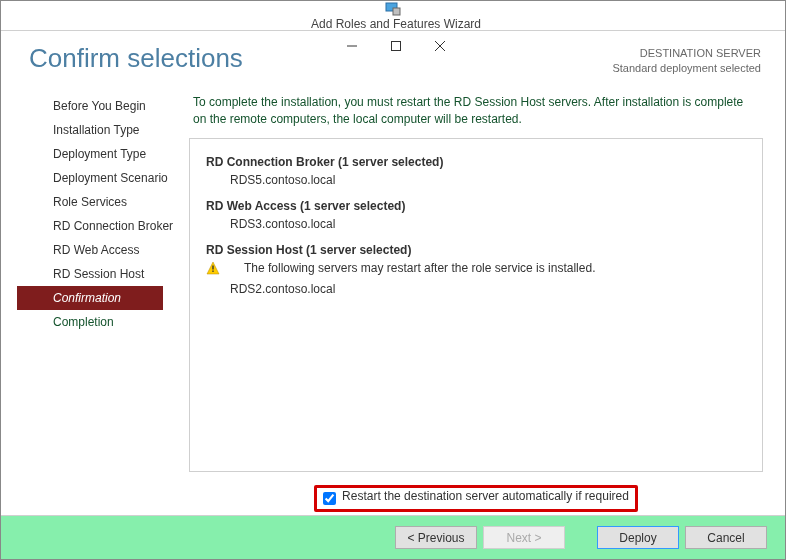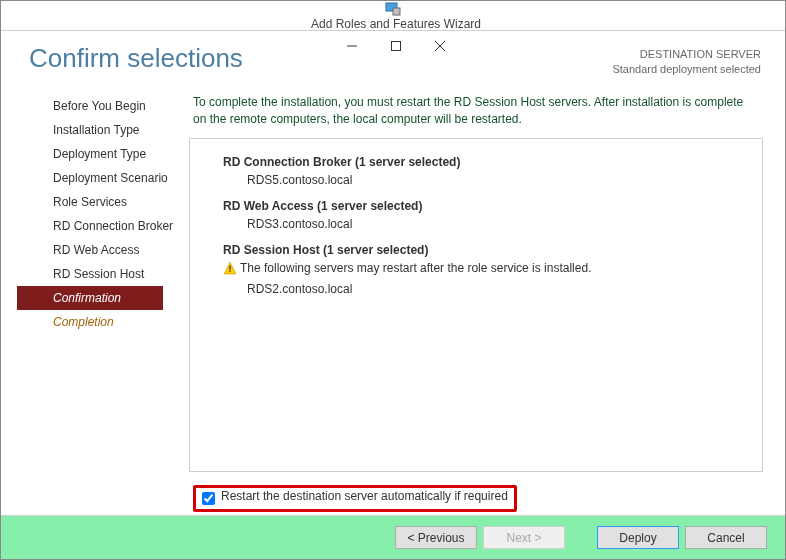--- a/index.html
+++ b/index.html
@@ -24,21 +24,21 @@
     flex-direction: column;
   }
   .titlebar .appicon { width: 16px; height: 16px; margin-right: 6px; display:flex; align-items:center; justify-content:center;}
   .titlebar .title { font-size: 12px; color: #444; flex:1; }
   .titlebar .winbtns { display:flex; }
   .winbtn { width: 44px; height: 30px; display:flex; align-items:center; justify-content:center; font-size:10px; color:#333;}
   .header {
     padding: 8px 24px 12px 28px;
     display:flex;
     justify-content:space-between;
-    align-items:center;
+    align-items:flex-start;
   }
   .header h1 {
     font-weight: 300;
     font-size: 26px;
     color: #4c7fa3;
     margin: 4px 0;
   }
   .dest { text-align:right; font-size:11px; color:#686868; margin-top:7px; line-height:1.4;}
   .body {
     display:flex;
@@ -54,48 +54,49 @@
     color: #333;
     padding: 5px 10px 5px 36px;
     cursor: pointer;
     white-space: nowrap;
   }
   .sidebar .item.active {
     background: #7f1d1d;
     color: #fff;
     font-style: italic;
   }
-  .sidebar .item.disabled { color: #a16207; cursor:default;font-style:italic;}
+  .sidebar .item.disabled { color: #14532d; cursor:default;}
   .main {
     flex:1;
     padding: 0 12px 0 10px;
     display:flex;
     flex-direction:column;
   }
   .intro { font-size: 12px; color: #14532d; padding: 4px 4px 10px 4px; line-height:1.4;}
   .panel {
     border: 1px solid #cfcfcf;
     background: #fff;
     flex:1;
-    padding: 12px 33px;
+    padding: 12px 16px;
     overflow:auto;
     font-size:12px;
     color:#333;
   }
   .rolehdr { font-weight:600; margin: 4px 0 4px 0;}
   .rolesrv { margin: 0 0 12px 24px; }
-  .warnrow { display:flex; align-items:flex-start; gap:3px; margin-bottom:4px;}
+  .warnrow { display:flex; align-items:flex-start; gap:24px; margin-bottom:4px;}
   .warnrow .warnicon { flex-shrink:0; }
   .restartrow {
     margin-top: 10px;
     display:flex;
     align-items:center;
     font-size:12px;
     padding:3px 4px;
     color:#333;
+    justify-content:center;
   }
   .restartrow input { margin-right:6px;}
   .hl {
     border: 3px solid #d40000;
     border-radius:2px;
     display:inline-flex;
     padding:1px 6px 1px 2px;
   }
   .footer {
     border-top: 1px solid #d0d0d0;

